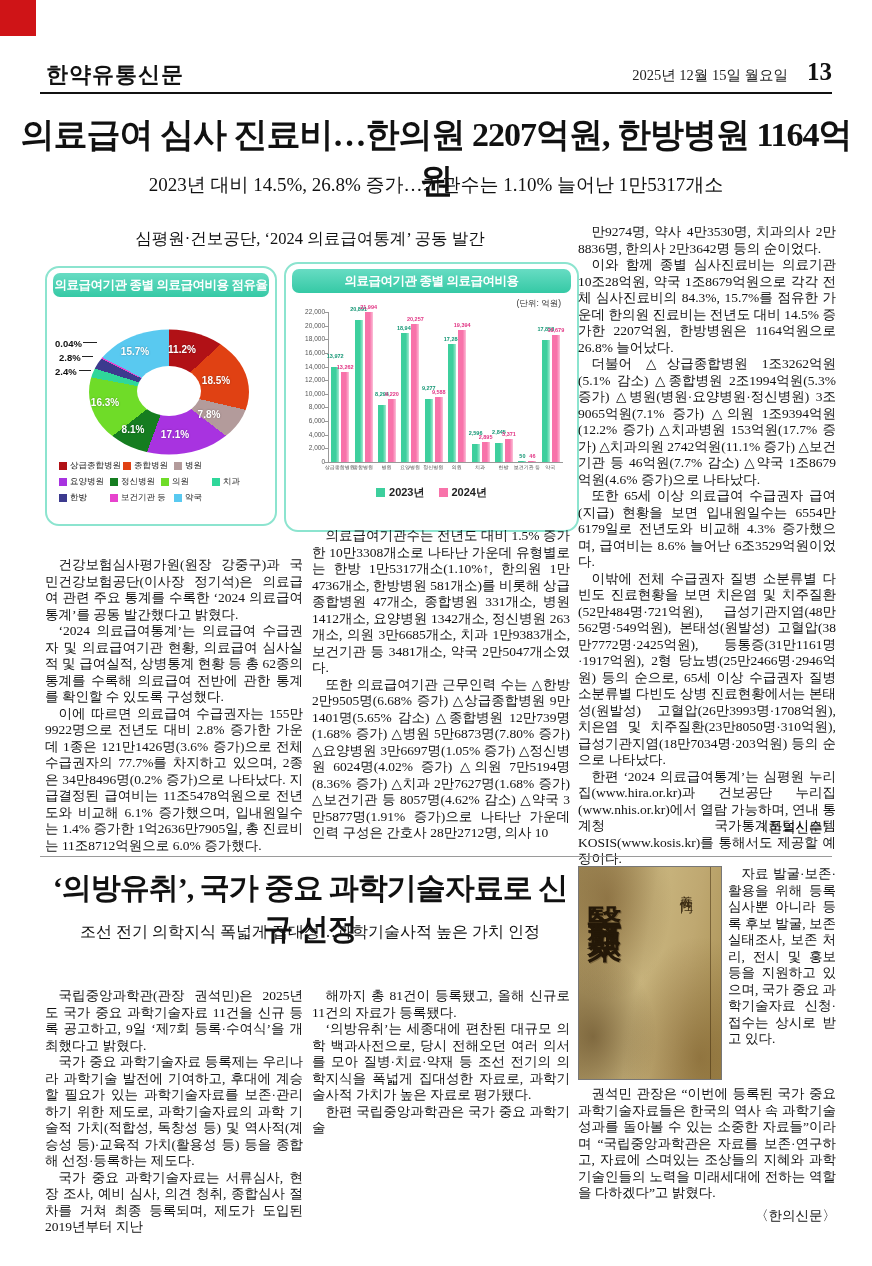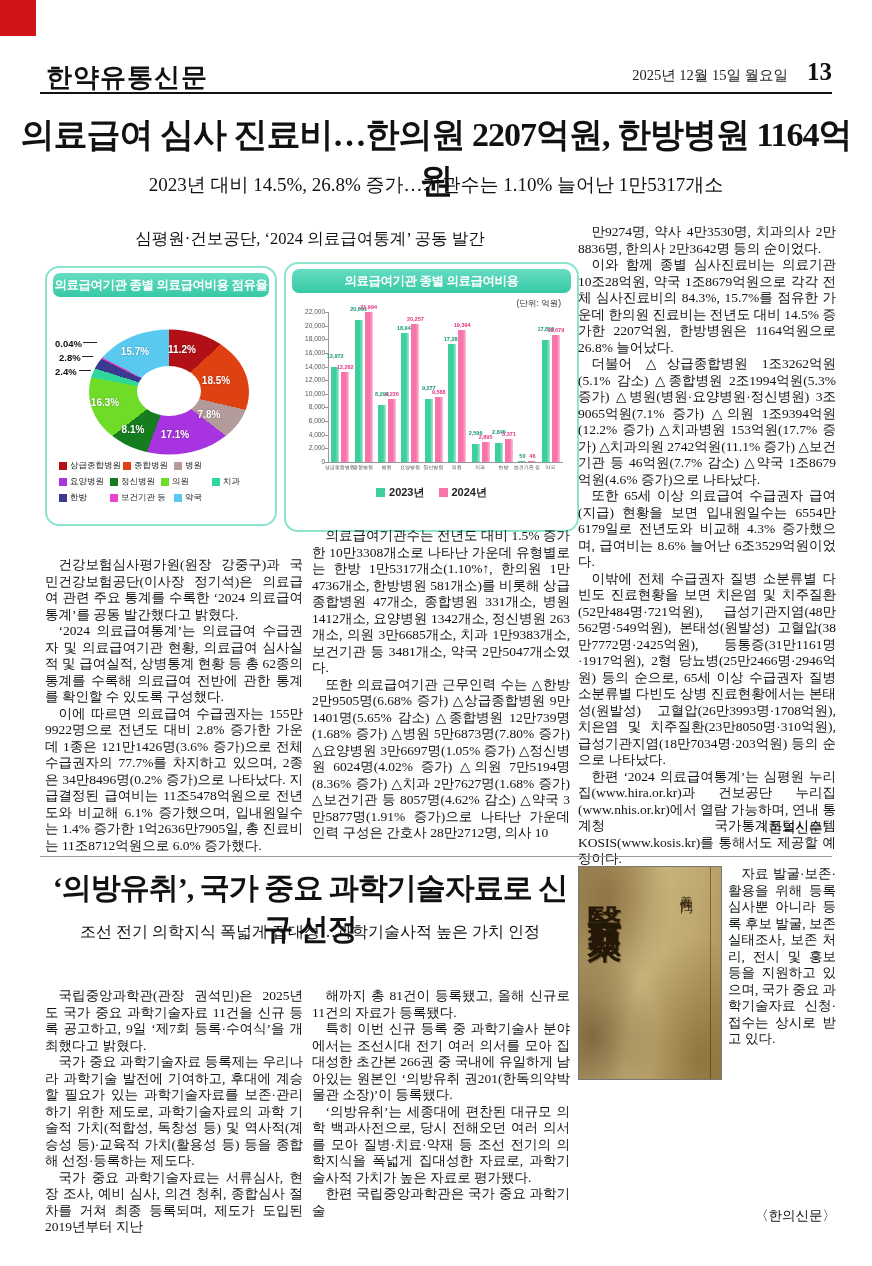--- a/index.html
+++ b/index.html
@@ -1,20 +1,20 @@
 <!DOCTYPE html>
 <html><head>
 <meta charset="utf-8">
 <style>
   html,body{margin:0;padding:0;background:#e8e8e8;}
   .page{position:relative;width:872px;height:1266px;background:#ffffff;overflow:hidden;
         font-family:"Liberation Serif","DejaVu Serif",serif;color:#111;}
   .corner-mark{position:absolute;left:0;top:0;width:36px;height:36px;background:#cf1417;}
   
-  .masthead{position:absolute;left:46px;top:60px;font-size:26px;font-weight:bold;letter-spacing:1px;
+  .masthead{position:absolute;left:46px;top:60px;font-size:22px;font-weight:bold;letter-spacing:1px;
             font-family:"Liberation Sans","DejaVu Sans",sans-serif;}
   .dateline{position:absolute;right:84px;top:66px;font-size:14.5px;color:#222;}
   .pageno{position:absolute;right:40px;top:58px;font-size:25px;font-weight:bold;}
   .header-rule{position:absolute;left:40px;top:92px;width:792px;height:2px;background:#111;}
   
   .a1-headline{position:absolute;left:20px;top:112px;width:832px;text-align:center;
                font-size:34px;font-weight:bold;letter-spacing:-1px;}
   .a1-subhead{position:absolute;left:20px;top:172px;width:832px;text-align:center;font-size:19px;}
   .a1-kicker{position:absolute;left:45px;top:228px;width:530px;text-align:center;font-size:16.5px;}
   
@@ -293,30 +293,32 @@
   <div class="a2-headline">‘의방유취’, 국가 중요 과학기술자료로 신규 선정</div>
   <div class="a2-subhead" style="top:922px;">조선 전기 의학지식 폭넓게 집대성…과학기술사적 높은 가치 인정</div>
 
   <div class="col" style="left:45px;top:988px;width:258px;height:268px;">
       <p>국립중앙과학관(관장 권석민)은 2025년도 국가 중요 과학기술자료 11건을 신규 등록 공고하고, 9일 ‘제7회 등록·수여식’을 개최했다고 밝혔다.</p>
       <p>국가 중요 과학기술자료 등록제는 우리나라 과학기술 발전에 기여하고, 후대에 계승할 필요가 있는 과학기술자료를 보존·관리하기 위한 제도로, 과학기술자료의 과학 기술적 가치(적합성, 독창성 등) 및 역사적(계승성 등)·교육적 가치(활용성 등) 등을 종합해 선정·등록하는 제도다.</p>
       <p>국가 중요 과학기술자료는 서류심사, 현장 조사, 예비 심사, 의견 청취, 종합심사 절차를 거쳐 최종 등록되며, 제도가 도입된 2019년부터 지난</p>
     </div>
   <div class="col" style="left:312px;top:988px;width:258px;height:268px;">
       <p>해까지 총 81건이 등록됐고, 올해 신규로 11건의 자료가 등록됐다.</p>
-      <p>특히 이번 신규 등록 중 과학기술사 분야에서는 조선시대 전기 여러 의서를 모아 집대성한 초간본 266권 중 국내에 유일하게 남아있는 원본인 ‘의방유취 권201(한독의약박물관 소장)’이 등록됐다.</p>
       <p>‘의방유취’는 세종대에 편찬된 대규모 의학 백과사전으로, 당시 전해오던 여러 의서를 모아 질병·치료·약재 등 조선 전기의 의학지식을 폭넓게 집대성한 자료로, 과학기술사적 가치가 높은 자료로 평가됐다.</p>
       <p>한편 국립중앙과학관은 국가 중요 과학기술</p>
     </div>
 
   <div class="photo">
     <div class="spine"></div>
     <div class="calli-main">醫方類聚</div>
     <div class="calli-side">養性門</div>
   </div>
 
   <div class="col side-col">
       <p>자료 발굴·보존·활용을 위해 등록 심사뿐 아니라 등록 후보 발굴, 보존 실태조사, 보존 처리, 전시 및 홍보 등을 지원하고 있으며, 국가 중요 과학기술자료 신청·접수는 상시로 받고 있다.</p>
     </div>
 
+  <div class="col" style="left:578px;top:1086px;width:258px;height:150px;">
+      <p>권석민 관장은 “이번에 등록된 국가 중요과학기술자료들은 한국의 역사 속 과학기술 성과를 돌아볼 수 있는 소중한 자료들”이라며 “국립중앙과학관은 자료를 보존·연구하고, 자료에 스며있는 조상들의 지혜와 과학기술인들의 노력을 미래세대에 전하는 역할을 다하겠다”고 밝혔다.</p>
+    </div>
   <div class="col byline" style="left:578px;top:1206px;width:258px;">〈한의신문〉</div>
 
 </div>
 
 </body></html>

